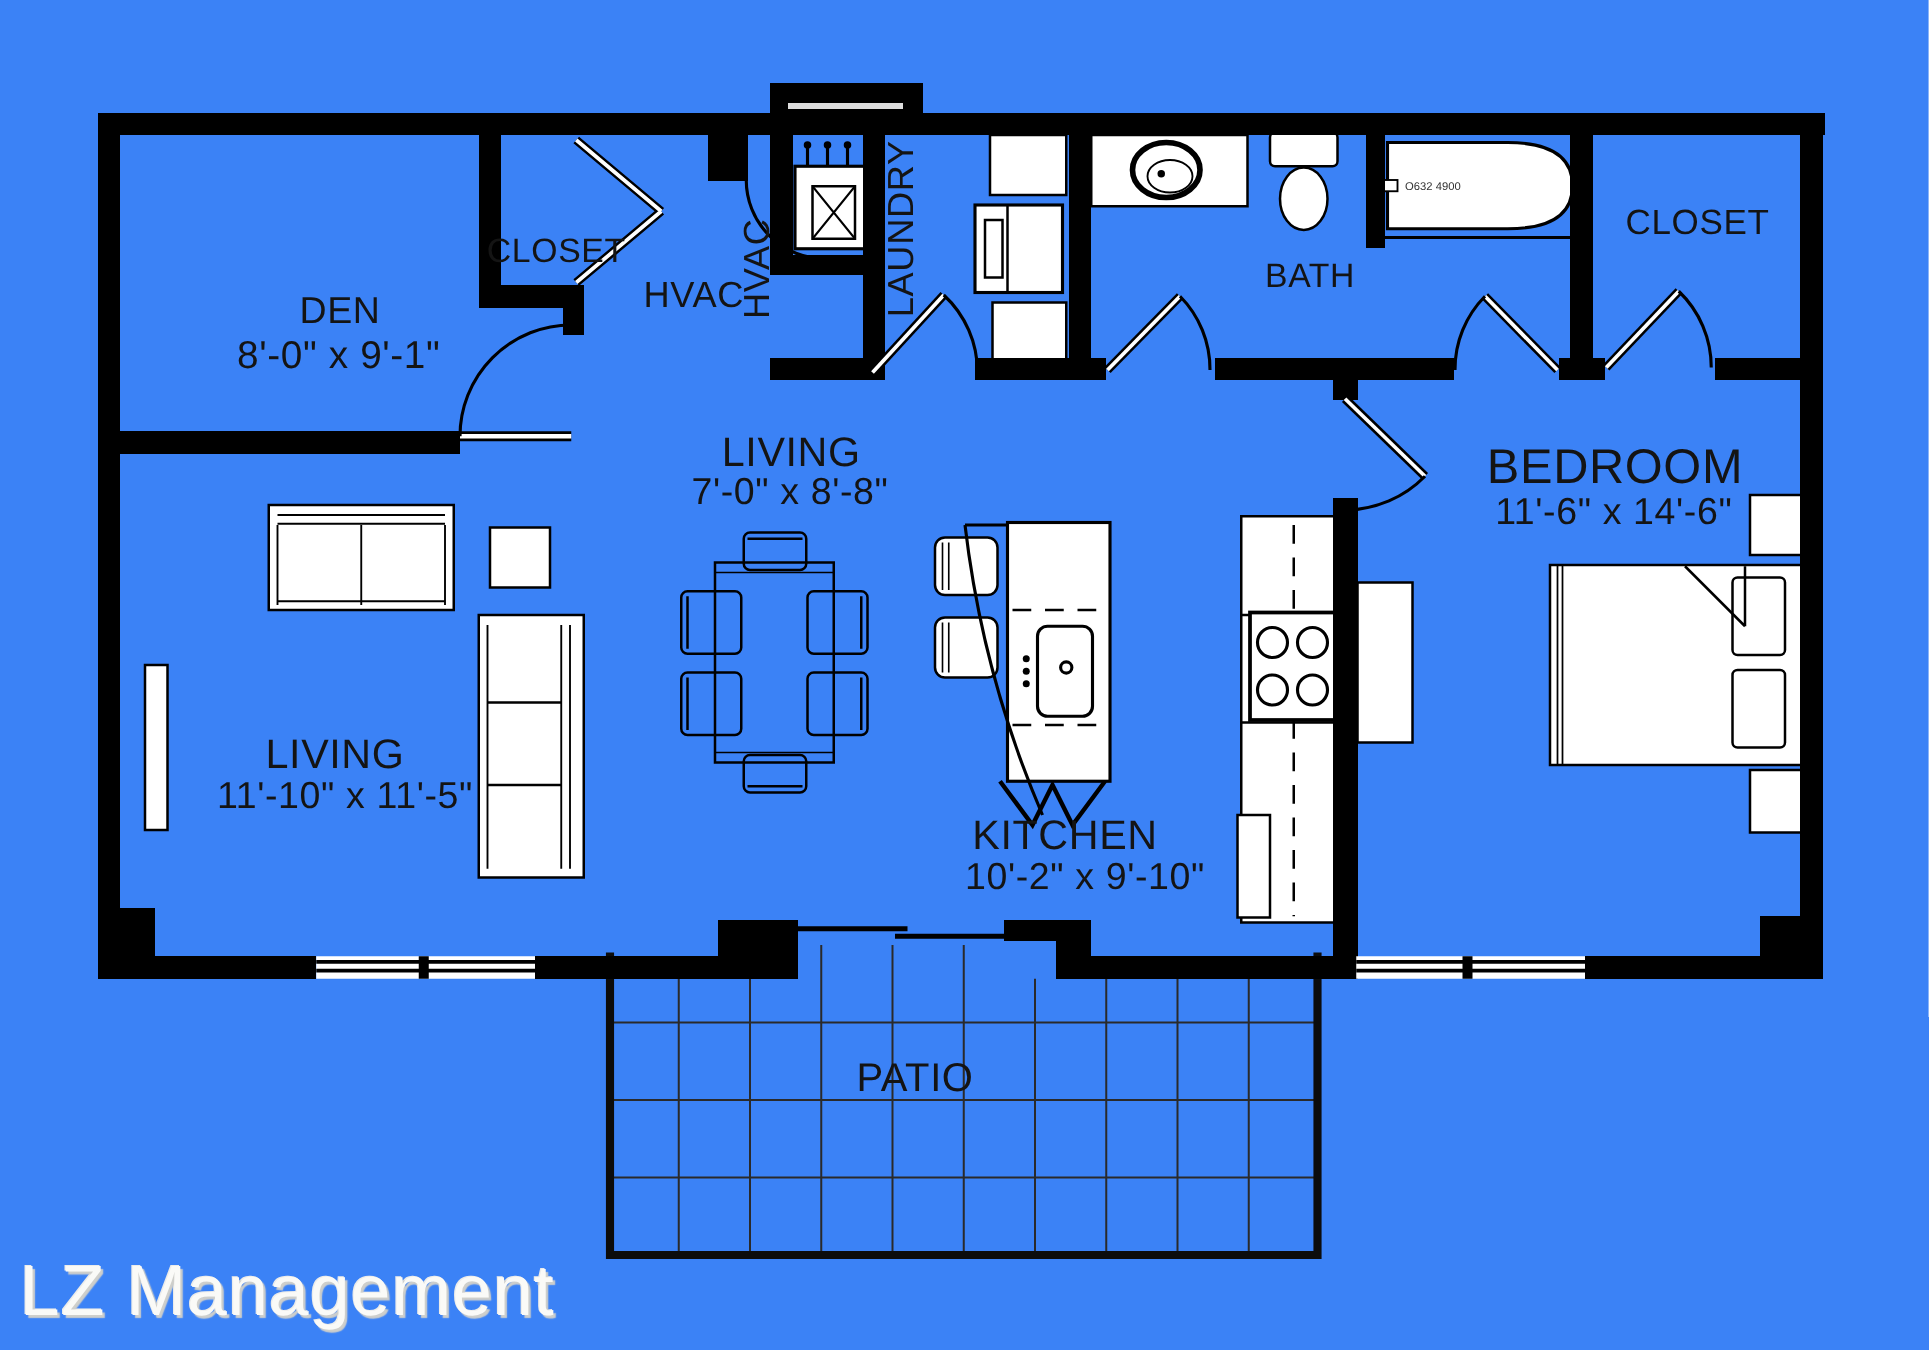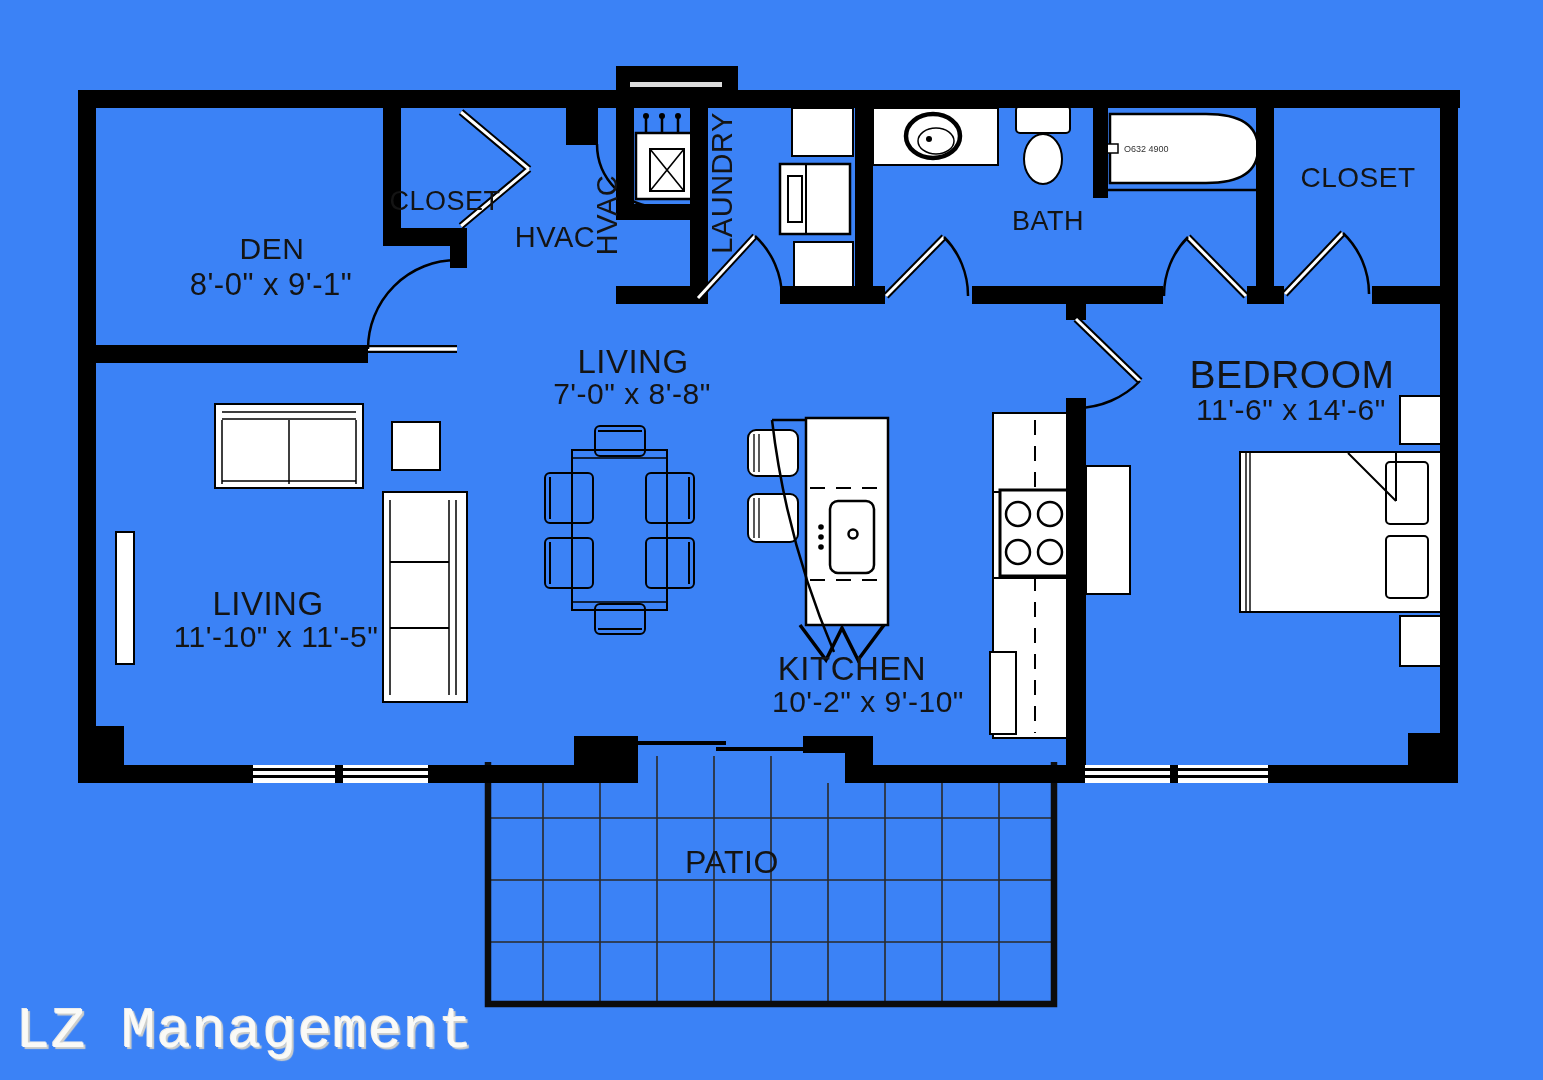--- a/index.html
+++ b/index.html
@@ -5,21 +5,21 @@
 <style>
   html,body{margin:0;padding:0;background:#fff;}
   .plan{position:relative;width:1543px;height:1080px;background:#3b82f6;overflow:hidden;
         font-family:"Liberation Sans",sans-serif;}
   .plan svg{position:absolute;left:0;top:0;}
   .lbl{position:absolute;transform:translate(-50%,-50%);color:#141414;white-space:nowrap;
        letter-spacing:0.5px;line-height:1;font-family:"Liberation Sans",sans-serif;}
   .rot{transform:translate(-50%,-50%) rotate(-90deg);}
   .watermark{position:absolute;left:16px;top:1000px;font-size:57px;letter-spacing:1px;
        color:#fafaf7;text-shadow:2px 2px 1px #cfcfcb,-1px -1px 0 #ececea;
-       font-family:Liberation Mono, monospace;}
+       font-family:Liberation Sans, sans-serif;}
 </style>
 </head>
 <body>
 
 <div class="plan">
 <svg width="1543" height="1080" viewBox="0 0 1543 1080">
 
   <g stroke="#2a2a2a" stroke-width="1.6" fill="none">
     <path d="M543 783 V1004 M600 783 V1004 M657 756 V1004 M714 756 V1004 M771 756 V1004 M828 783 V1004 M885 783 V1004 M942 783 V1004 M999 783 V1004"></path>
     <path d="M490 818 H1053 M490 880 H1053 M490 942 H1053"></path>

